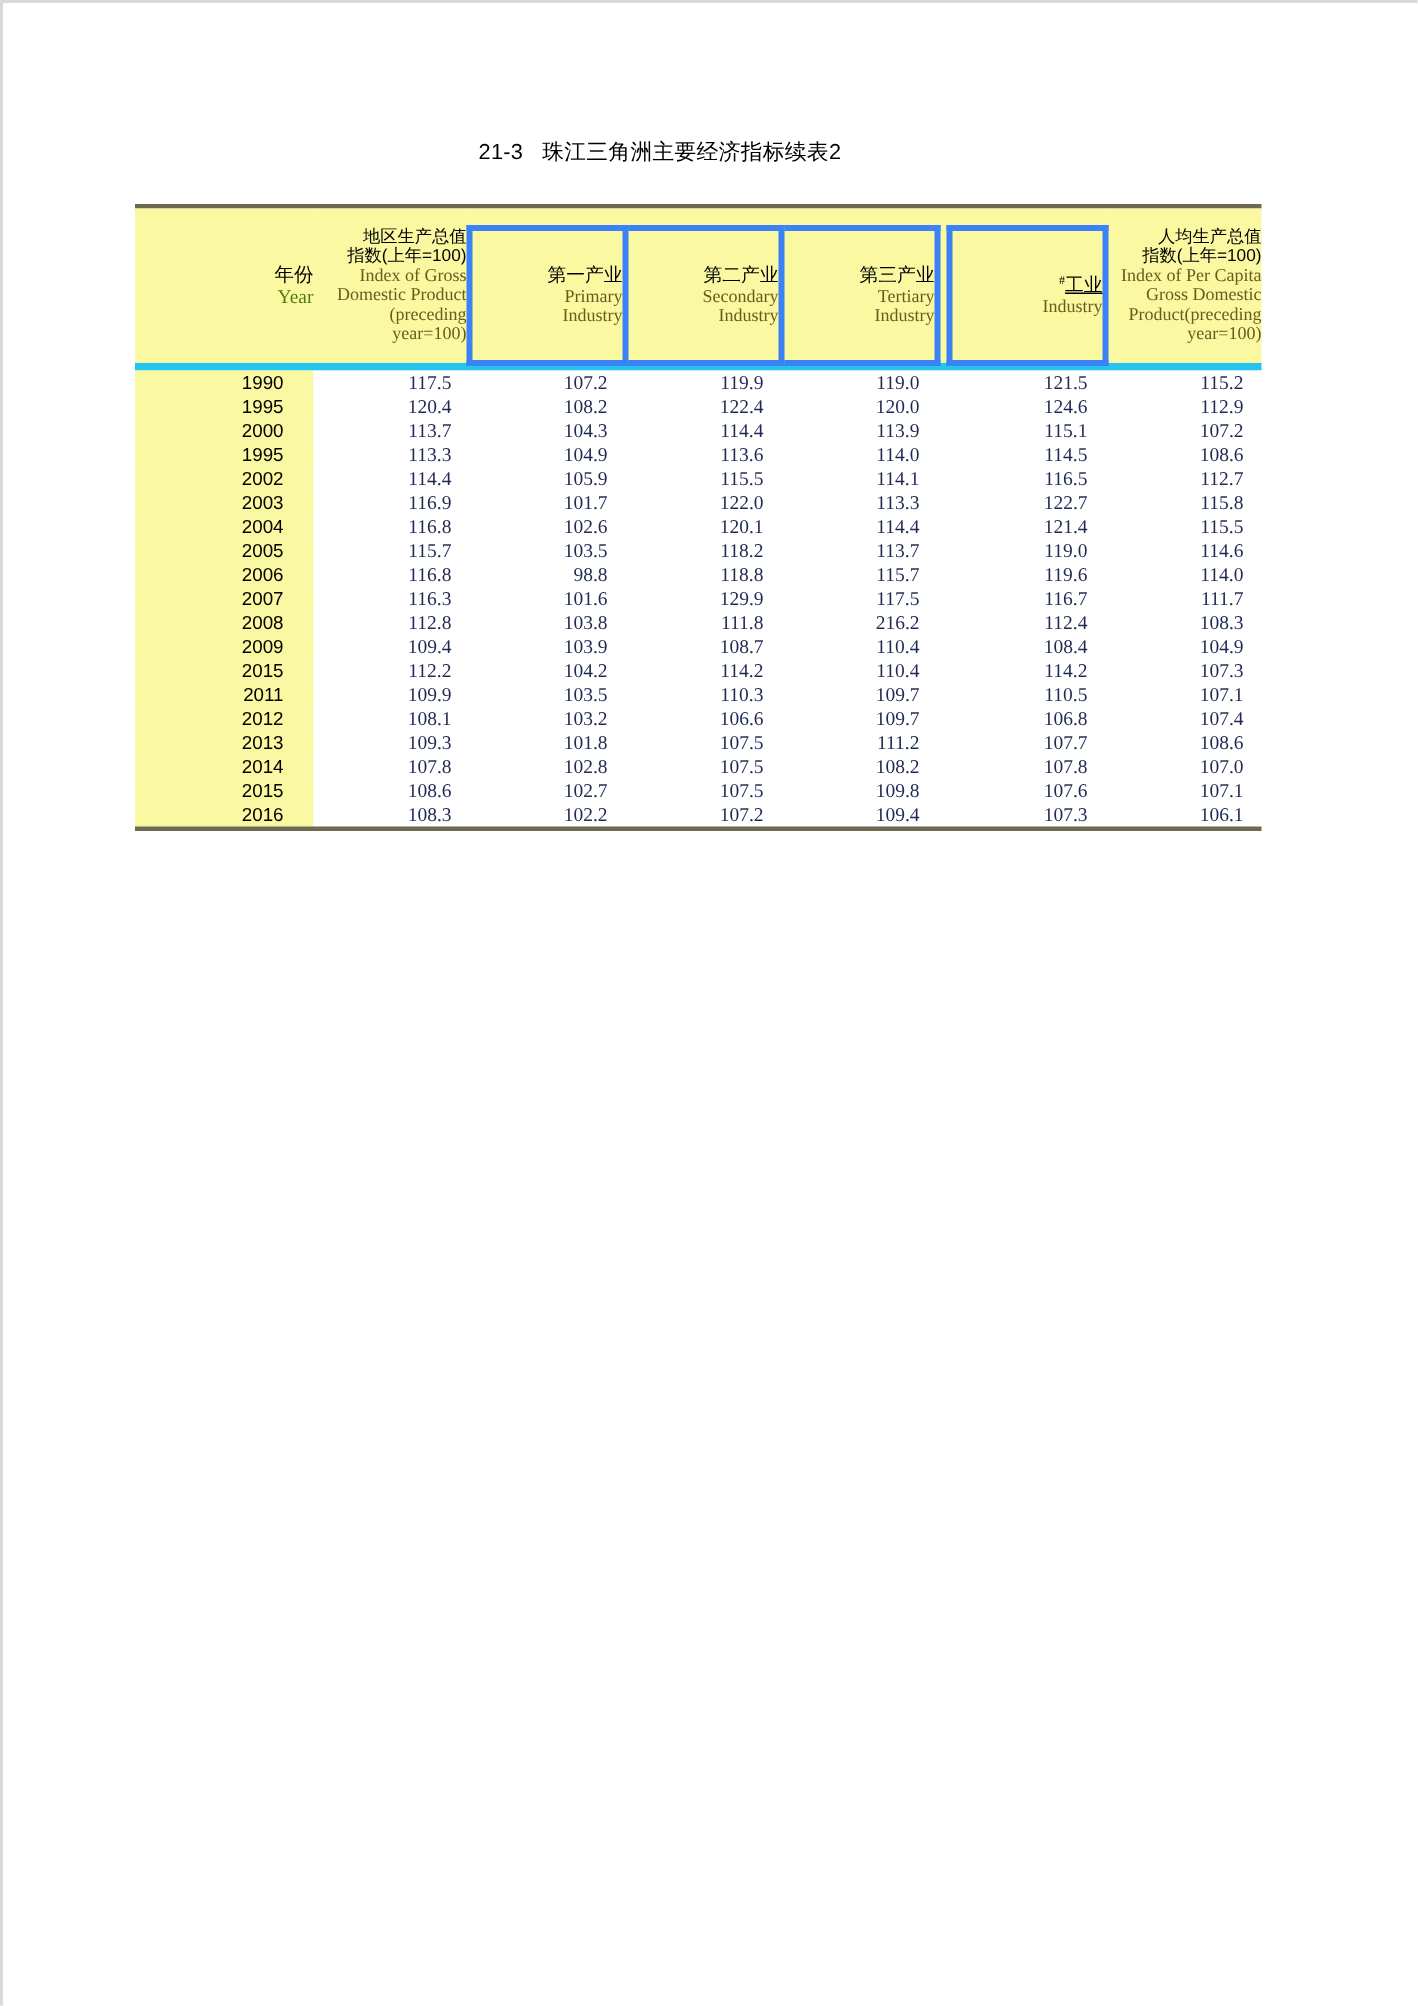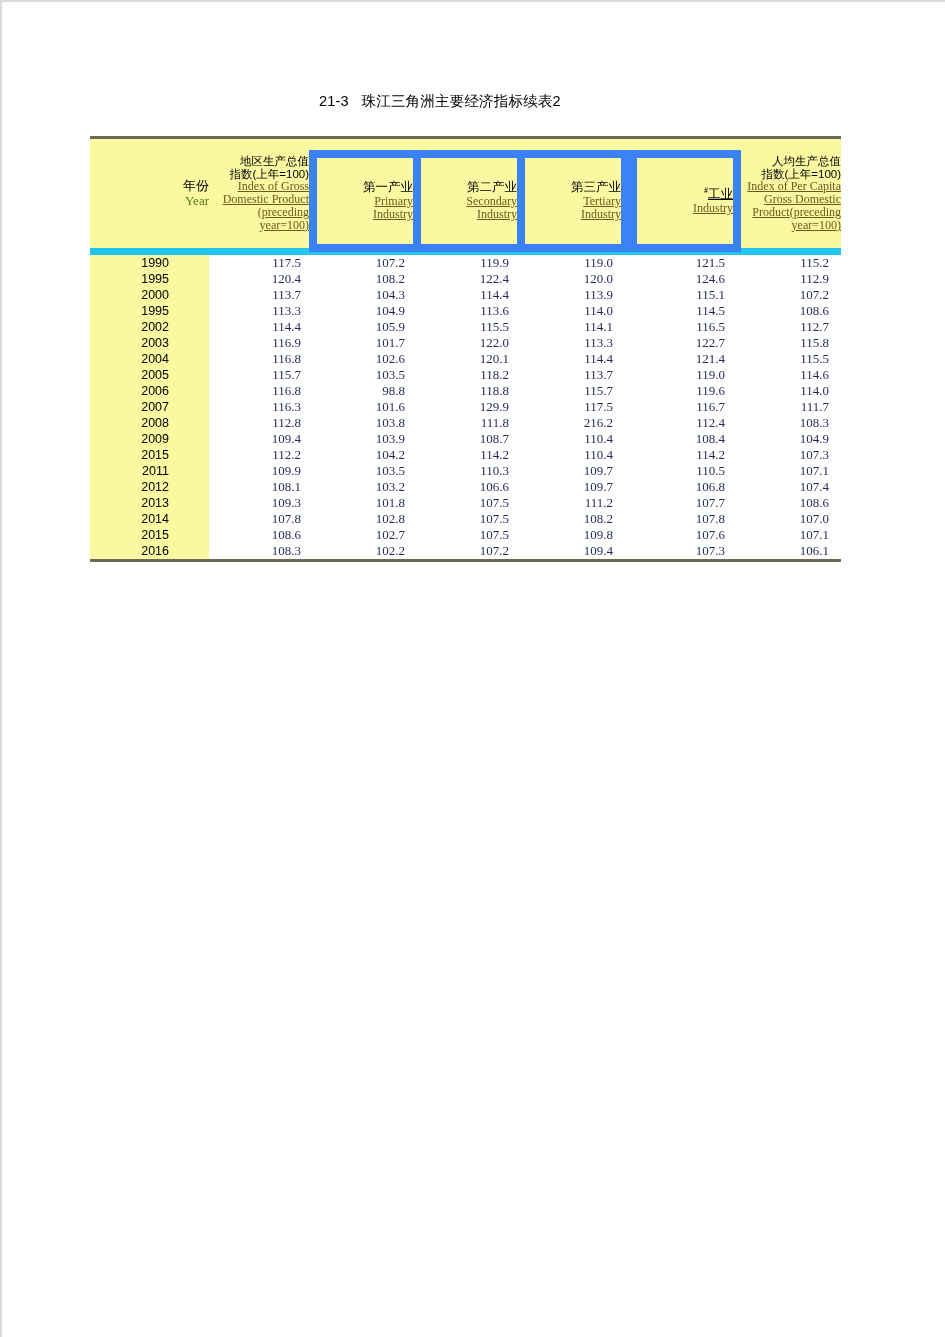--- a/index.html
+++ b/index.html
@@ -66,41 +66,40 @@
     padding: 0;
   }
 
   .hcell {
     background: #faf8a0;
     text-align: right;
     line-height: 1.08;
     padding: 2px 2px 3px 2px;
   }
   .hcell.boxed {
-    border: 8px solid #3b82f6;
+    border: 4px solid #3b82f6;
   }
   .hcell.noleft { border-left: none; }
 
   .cn {
     display: block;
     font-family: "Liberation Sans", sans-serif;
     font-size: 12.5px;
     color: #000000;
     white-space: nowrap;
   }
   .cn.small {
     font-size: 11.5px;
   }
   .en {
     display: block;
     font-family: "Liberation Serif", serif;
     font-size: 12px;
     color: #6b5a1e;
     white-space: nowrap;
-    text-decoration: underline;
   }
   .year-cn {
     display: block;
     font-family: "Liberation Sans", sans-serif;
     font-size: 13px;
     color: #000;
     padding-left: 32px;
   }
   .year-en {
     display: block;
@@ -134,21 +133,21 @@
     font-family: "Liberation Serif", serif;
     font-size: 13px;
     color: #1f2a54;
     text-align: right;
     padding: 0 12px 0 0;
     white-space: nowrap;
   }
   tr.data-row td.year-cell {
     background: #faf8a0;
     text-align: right;
-    padding-right: 40px;
+    padding-right: 20px;
     font-family: "Liberation Sans", sans-serif;
     font-size: 12.5px;
     color: #000000;
   }
   tr.data-row td.spacer-cell {
     background: #ffffff;
     padding: 0;
   }
 
   .bottom-rule td {

